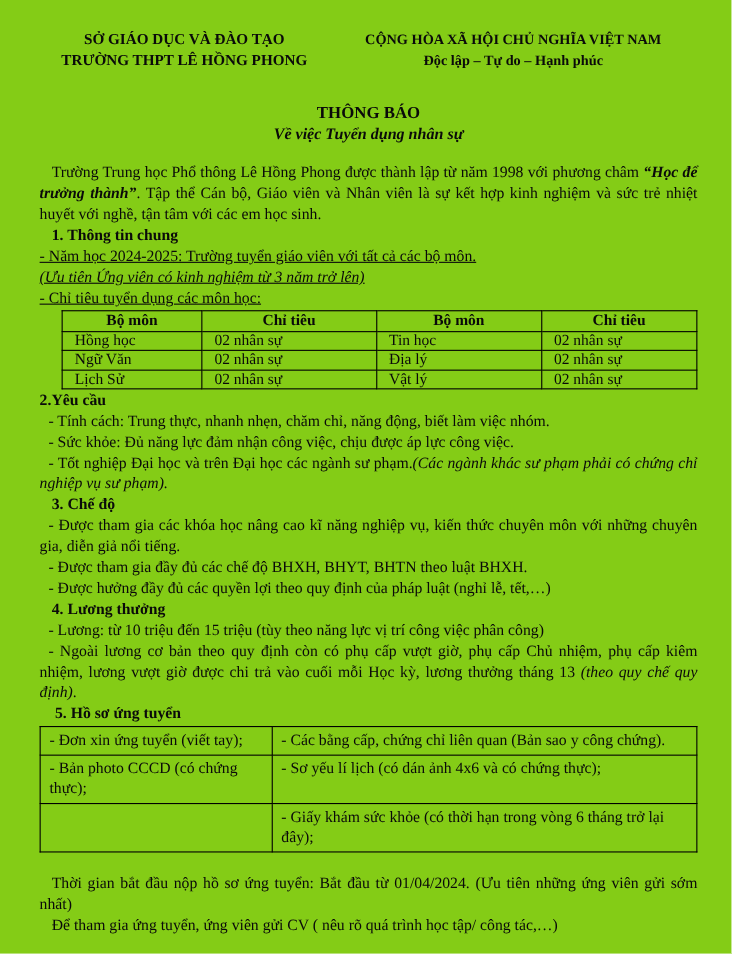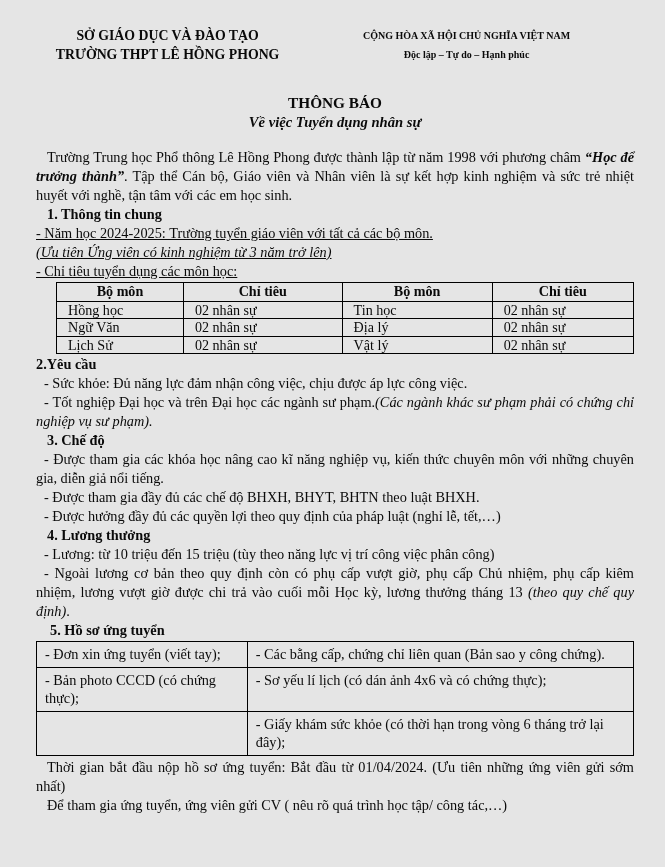--- a/index.html
+++ b/index.html
@@ -2,50 +2,50 @@
 <html><head>
 <meta charset="utf-8">
 <style>
   * { box-sizing: border-box; }
   html, body { margin: 0; padding: 0; background: #ffffff; }
   .page {
     position: relative;
     width: 665px;
     height: 867px;
     margin: 0;
-    background: #e5e5e5;
+    background: #84cc16;
     color: #0a0a0a;
     font-family: "Liberation Serif", "DejaVu Serif", serif;
     font-size: 14.3px;
     line-height: 19px;
     padding: 26px 31px 0 36px;
     overflow: hidden;
   }
   .doc-header { display: flex; width: 100%; }
   .hdr-left  { width: 44%; text-align: center; font-weight: bold; font-size: 13.8px; line-height: 19px; }
-  .hdr-right { width: 56%; text-align: center; font-weight: bold; font-size: 10px; line-height: 19px; }
+  .hdr-right { width: 56%; text-align: center; font-weight: bold; font-size: 13px; line-height: 19px; }
   .doc-title    { margin-top: 29px; text-align: center; font-weight: bold; font-size: 15.3px; line-height: 19px; }
   .doc-subtitle { text-align: center; font-weight: bold; font-style: italic; font-size: 14.6px; line-height: 20px; }
   p { margin: 0; text-align: justify; }
   .intro { margin-top: 16px; text-indent: 11px; }
   .h1i { font-weight: bold; text-indent: 11px; }
   .h0i { font-weight: bold; text-indent: 0; }
   .h2i { font-weight: bold; text-indent: 14px; }
   .bullet  { text-indent: 8px; }
   .bullet0 { text-indent: 0; text-decoration: underline; }
   .ind     { text-indent: 11px; }
   .i  { font-style: italic; }
   .bi { font-weight: bold; font-style: italic; }
   table { border-collapse: collapse; table-layout: fixed; }
   .t1 { width: calc(100% - 20px); margin-left: 20px; margin-top: 1px; margin-bottom: 1px; }
   .t1 th, .t1 td { border: 1px solid #000; font-size: 14.1px; overflow: hidden; white-space: nowrap; }
   .t1 th { font-weight: bold; text-align: center; padding: 0 18px; line-height: 17.5px; }
   .t1 td { text-align: left; padding: 0 2px 0 11px; line-height: 16.5px; }
   .t1 .c1 { width: 22%; } .t1 .c2 { width: 27.5%; } .t1 .c3 { width: 26%; } .t1 .c4 { width: 24.5%; }
-  .t2 { width: 100%; margin-top: 1px; margin-bottom: 2px; }
+  .t2 { width: 100%; margin-top: 1px; margin-bottom: 19px; }
   .t2 td { border: 1px solid #000; font-size: 14.3px; padding: 3px 8px 4px 8px; line-height: 18px; vertical-align: top; }
   .t2 .cl { width: 35.3%; } .t2 .cr { width: 64.7%; }
 </style>
 </head>
 <body>
 
 <div class="page">
 
   <div class="doc-header">
     <div class="hdr-left">
@@ -91,20 +91,21 @@
     <tr>
       <td>Lịch Sử</td>
       <td>02 nhân sự</td>
       <td>Vật lý</td>
       <td>02 nhân sự</td>
     </tr>
   </tbody>
     </table>
 
   <p class="h0i">2.Yêu cầu</p>
+  <p class="bullet">- Tính cách: Trung thực, nhanh nhẹn, chăm chỉ, năng động, biết làm việc nhóm.</p>
   <p class="bullet">- Sức khỏe: Đủ năng lực đảm nhận công việc, chịu được áp lực công việc.</p>
   <p class="bullet"><span>- Tốt nghiệp Đại học và trên Đại học các ngành sư phạm.</span><span class="i">(Các ngành khác sư phạm phải có chứng chỉ nghiệp vụ sư phạm).</span></p>
 
   <p class="h1i">3. Chế độ</p>
   <p class="bullet">- Được tham gia các khóa học nâng cao kĩ năng nghiệp vụ, kiến thức chuyên môn với những chuyên gia, diễn giả nổi tiếng.</p>
   <p class="bullet">- Được tham gia đầy đủ các chế độ BHXH, BHYT, BHTN theo luật BHXH.</p>
   <p class="bullet">- Được hưởng đầy đủ các quyền lợi theo quy định của pháp luật (nghỉ lễ, tết,…)</p>
 
   <p class="h1i">4. Lương thưởng</p>
   <p class="bullet">- Lương: từ 10 triệu đến 15 triệu (tùy theo năng lực vị trí công việc phân công)</p>

